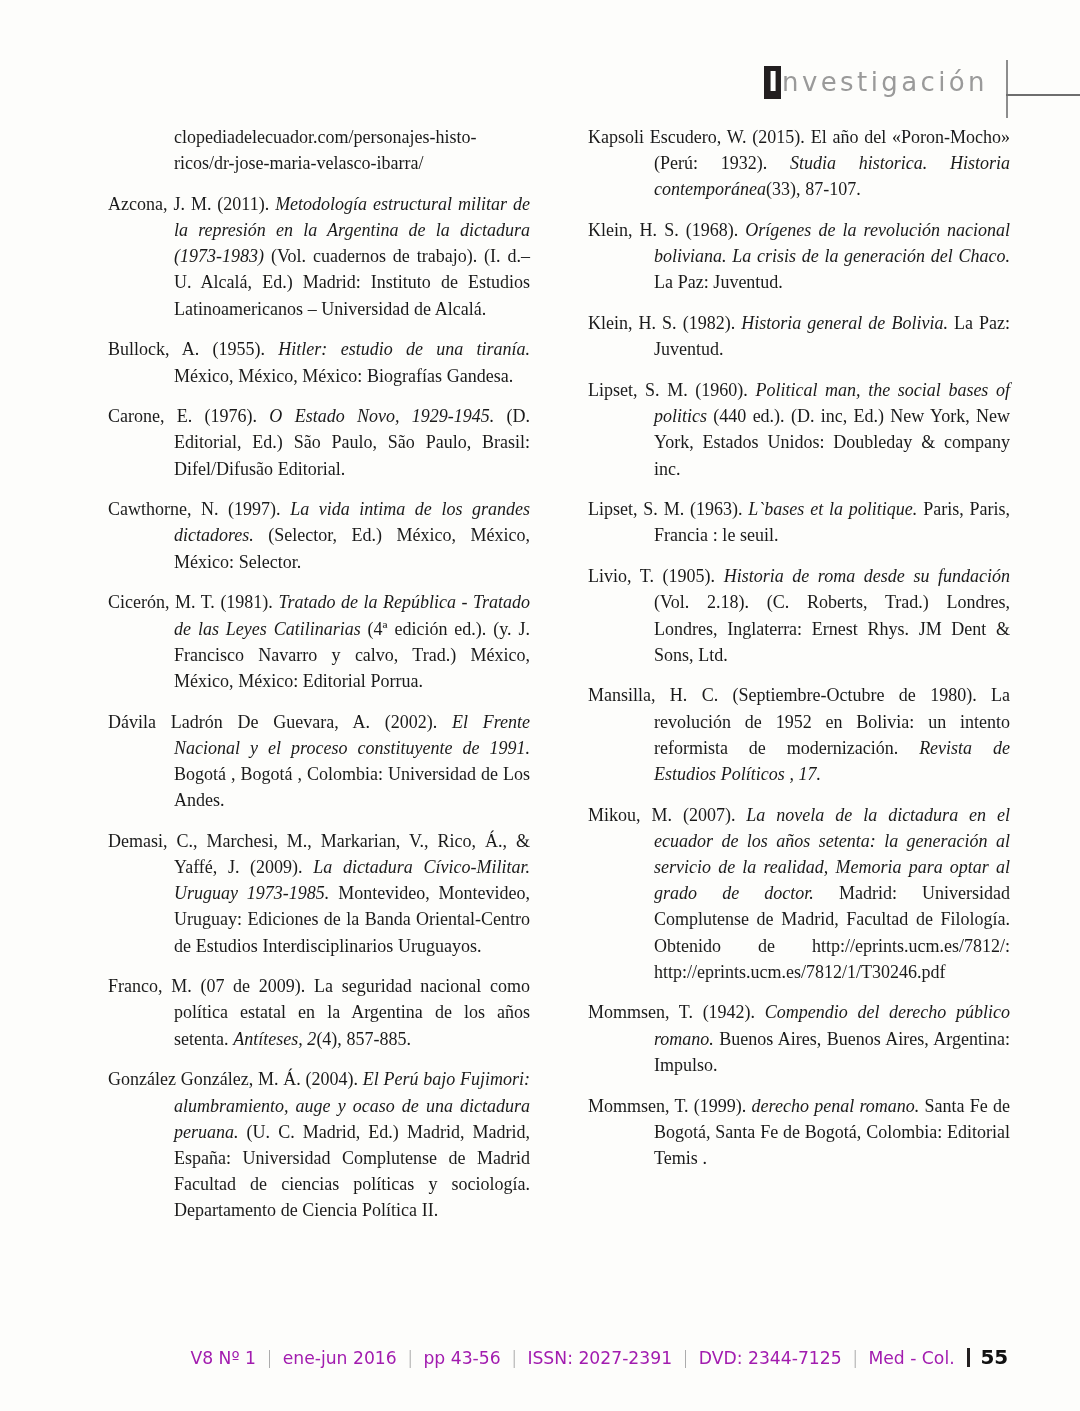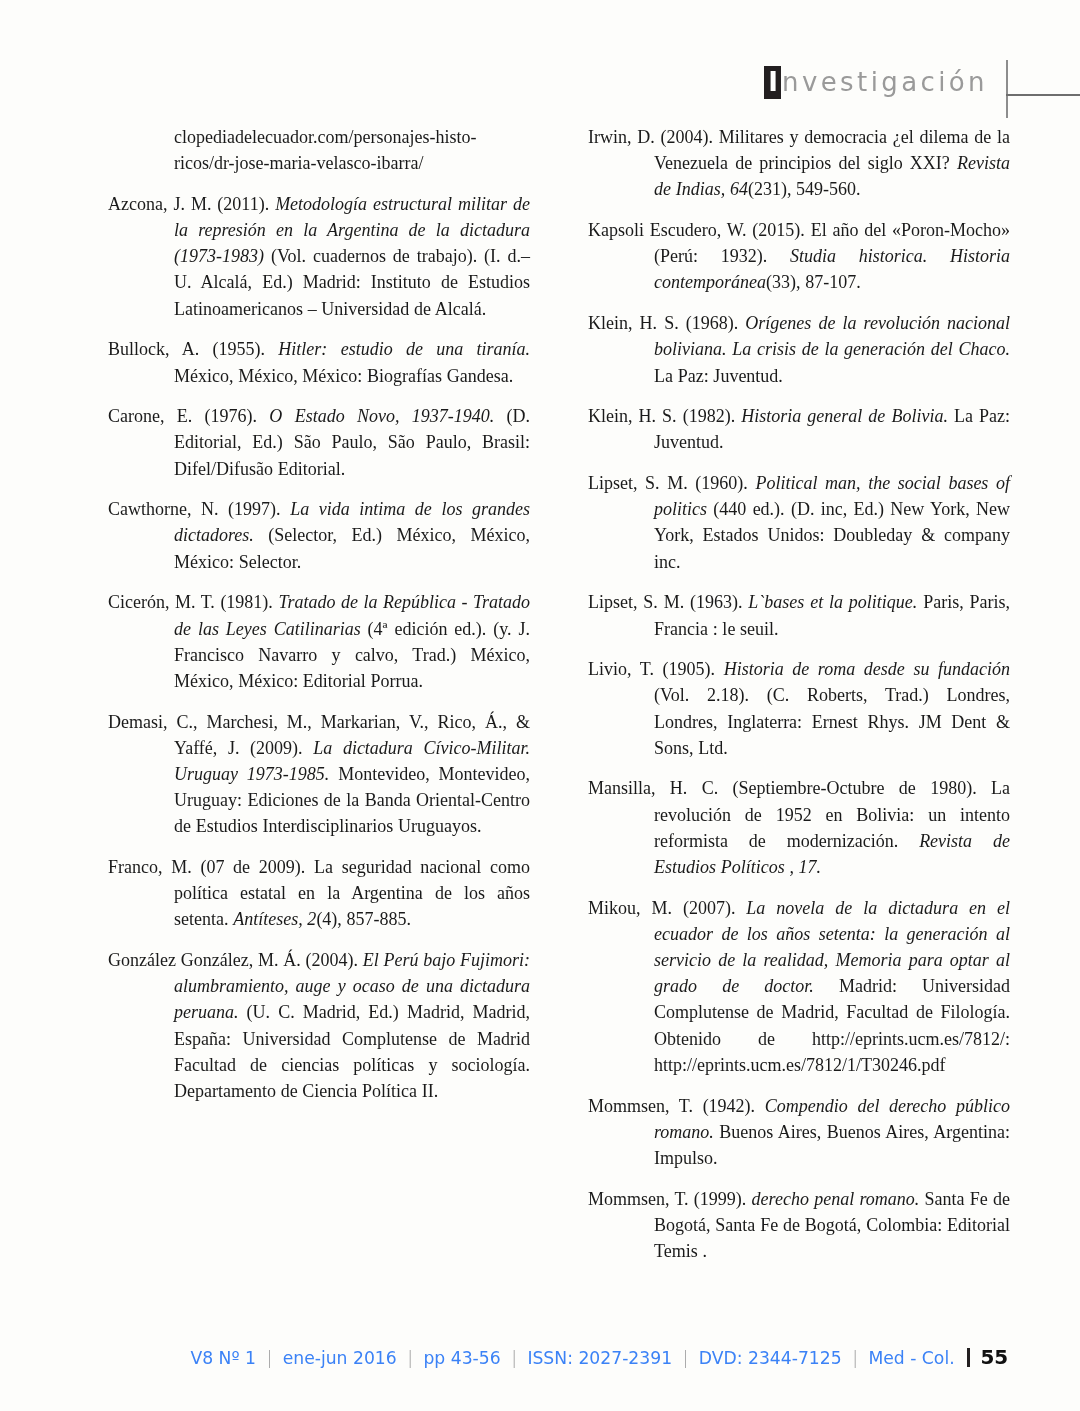--- a/index.html
+++ b/index.html
@@ -98,21 +98,21 @@
     position: absolute;
     left: 0;
     right: 72px;
     bottom: 42px;
     text-align: right;
     font-family: "DejaVu Sans", "Liberation Sans", sans-serif;
     font-size: 17.2px;
     color: #3a3a3a;
     white-space: nowrap;
   }
-  .footer .seg { color: #3b82f6; }
+  .footer .seg { color: #a21caf; }
   .footer .sep {
     display: inline-block;
     color: #9b9b9b;
     margin: 0 5px;
     font-weight: 300;
   }
   .footer .pagebar {
     display: inline-block;
     width: 3px;
     height: 19px;
@@ -136,29 +136,29 @@
     <div class="header-title"><span class="cap">I</span><span>nvestigación</span></div>
     <div class="header-vrule"></div>
     <div class="header-hrule"></div>
   </div>
 
   <div class="columns">
     <div class="col" id="col-left">
         <p class="ref cont">clopediadelecuador.com/personajes-histo-ricos/dr-jose-maria-velasco-ibarra/</p>
         <p class="ref">Azcona, J. M. (2011). <i>Metodología estructural militar de la represión en la Argentina de la dictadura (1973-1983)</i> (Vol. cuadernos de trabajo). (I. d.–U. Alcalá, Ed.) Madrid: Instituto de Estudios Latinoamericanos – Universidad de Alcalá.</p>
         <p class="ref">Bullock, A. (1955). <i>Hitler: estudio de una tiranía.</i> México, México, México: Biografías Gandesa.</p>
-        <p class="ref">Carone, E. (1976). <i>O Estado Novo, 1937-1940.</i> (D. Editorial, Ed.) São Paulo, São Paulo, Brasil: Difel/Difusão Editorial.</p>
+        <p class="ref">Carone, E. (1976). <i>O Estado Novo, 1929-1945.</i> (D. Editorial, Ed.) São Paulo, São Paulo, Brasil: Difel/Difusão Editorial.</p>
         <p class="ref">Cawthorne, N. (1997). <i>La vida intima de los grandes dictadores.</i> (Selector, Ed.) México, México, México: Selector.</p>
         <p class="ref">Cicerón, M. T. (1981). <i>Tratado de la República - Tratado de las Leyes Catilinarias</i> (4ª edición ed.). (y. J. Francisco Navarro y calvo, Trad.) México, México, México: Editorial Porrua.</p>
+        <p class="ref">Dávila Ladrón De Guevara, A. (2002). <i>El Frente Nacional y el proceso constituyente de 1991.</i> Bogotá , Bogotá , Colombia: Universidad de Los Andes.</p>
         <p class="ref">Demasi, C., Marchesi, M., Markarian, V., Rico, Á., &amp; Yaffé, J. (2009). <i>La dictadura Cívico-Militar. Uruguay 1973-1985.</i> Montevideo, Montevideo, Uruguay: Ediciones de la Banda Oriental-Centro de Estudios Interdisciplinarios Uruguayos.</p>
         <p class="ref">Franco, M. (07 de 2009). La seguridad nacional como política estatal en la Argentina de los años setenta. <i>Antíteses, 2</i>(4), 857-885.</p>
         <p class="ref">González González, M. Á. (2004). <i>El Perú bajo Fujimori: alumbramiento, auge y ocaso de una dictadura peruana.</i> (U. C. Madrid, Ed.) Madrid, Madrid, España: Universidad Complutense de Madrid Facultad de ciencias políticas y sociología. Departamento de Ciencia Política II.</p>
       </div>
     <div class="col" id="col-right">
-        <p class="ref">Irwin, D. (2004). Militares y democracia ¿el dilema de la Venezuela de principios del siglo XXI? <i>Revista de Indias, 64</i>(231), 549-560.</p>
         <p class="ref">Kapsoli Escudero, W. (2015). El año del «Poron-Mocho» (Perú: 1932). <i>Studia historica. Historia contemporánea</i>(33), 87-107.</p>
         <p class="ref">Klein, H. S. (1968). <i>Orígenes de la revolución nacional boliviana. La crisis de la generación del Chaco.</i> La Paz: Juventud.</p>
         <p class="ref">Klein, H. S. (1982). <i>Historia general de Bolivia.</i> La Paz: Juventud.</p>
         <p class="ref">Lipset, S. M. (1960). <i>Political man, the social bases of politics</i> (440 ed.). (D. inc, Ed.) New York, New York, Estados Unidos: Doubleday &amp; company inc.</p>
         <p class="ref">Lipset, S. M. (1963). <i>L`bases et la politique.</i> Paris, Paris, Francia : le seuil.</p>
         <p class="ref">Livio, T. (1905). <i>Historia de roma desde su fundación</i> (Vol. 2.18). (C. Roberts, Trad.) Londres, Londres, Inglaterra: Ernest Rhys. JM Dent &amp; Sons, Ltd.</p>
         <p class="ref">Mansilla, H. C. (Septiembre-Octubre de 1980). La revolución de 1952 en Bolivia: un intento reformista de modernización. <i>Revista de Estudios Políticos , 17.</i></p>
         <p class="ref">Mikou, M. (2007). <i>La novela de la dictadura en el ecuador de los años setenta: la generación al servicio de la realidad, Memoria para optar al grado de doctor.</i> Madrid: Universidad Complutense de Madrid, Facultad de Filología. Obtenido de http://eprints.ucm.es/7812/: http://eprints.ucm.es/7812/1/T30246.pdf</p>
         <p class="ref">Mommsen, T. (1942). <i>Compendio del derecho público romano.</i> Buenos Aires, Buenos Aires, Argentina: Impulso.</p>
         <p class="ref">Mommsen, T. (1999). <i>derecho penal romano.</i> Santa Fe de Bogotá, Santa Fe de Bogotá, Colombia: Editorial Temis .</p>

